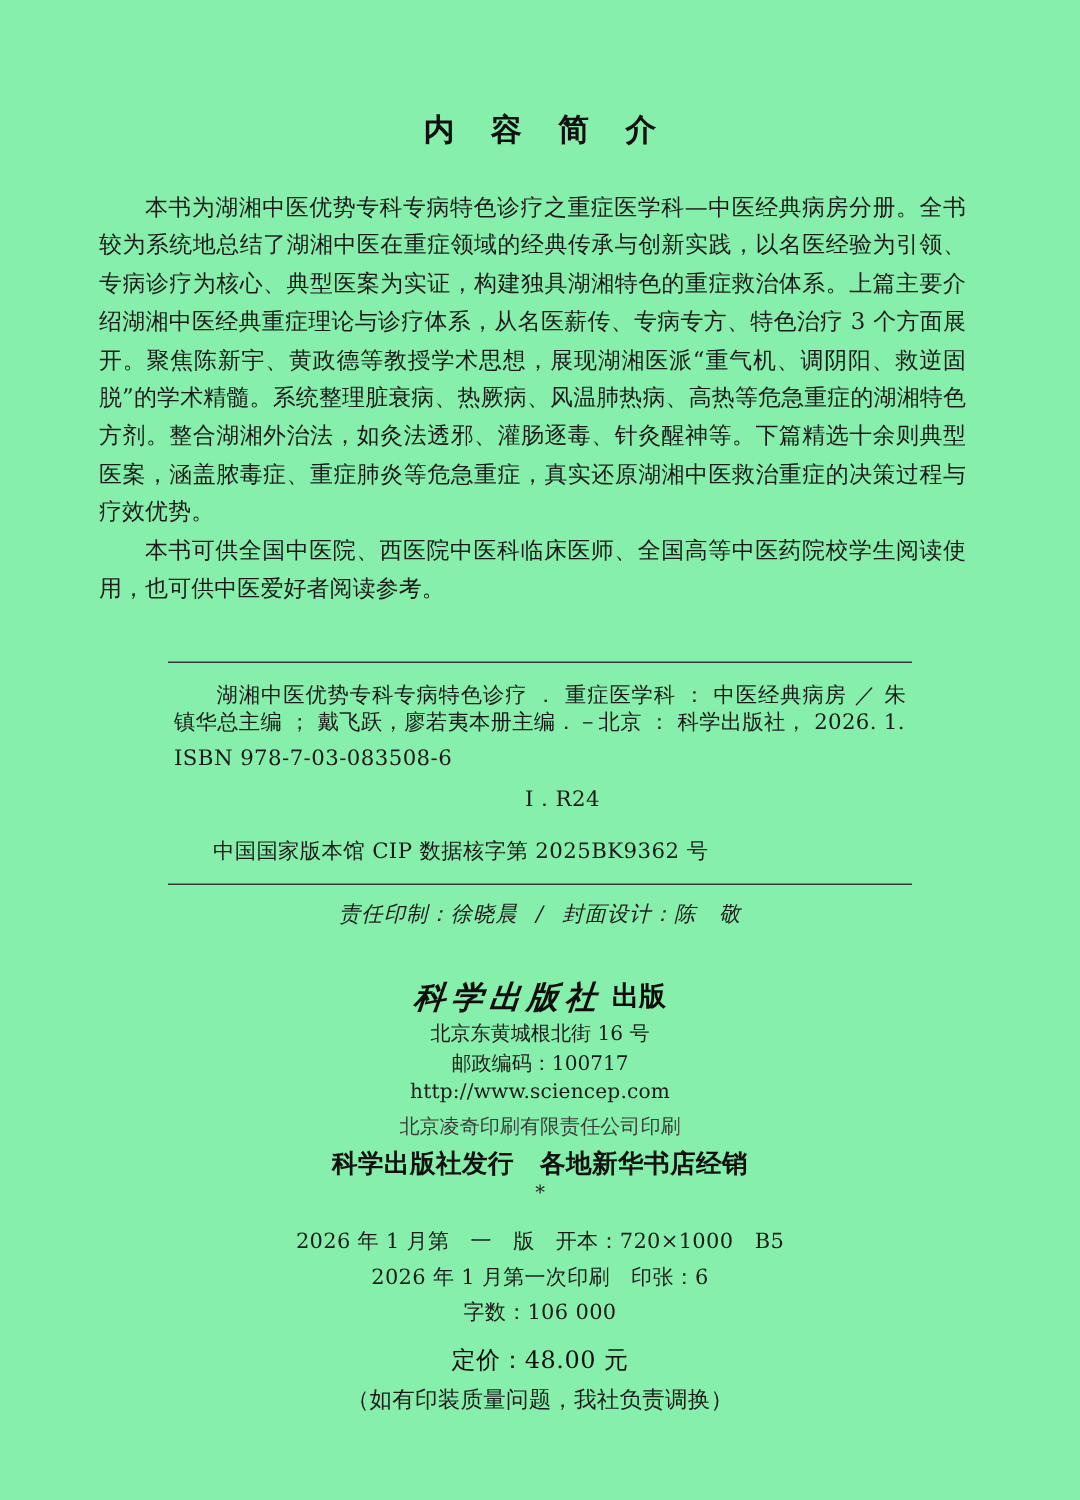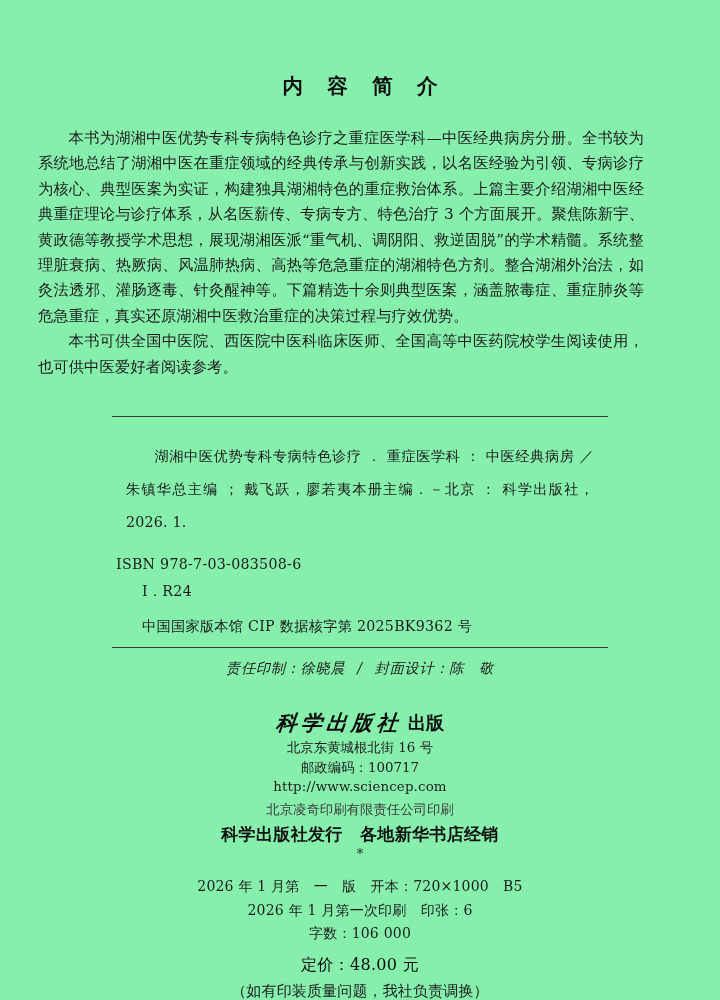--- a/index.html
+++ b/index.html
@@ -30,21 +30,21 @@
     text-indent: 0.42em;
     margin: 0;
     padding-top: 72px;
     color: #101010;
     font-family: "DejaVu Serif", "Liberation Serif", serif;
   }
 
   
   .abstract {
     margin: 0;
-    padding: 26px 76px 0 38px;
+    padding: 26px 76px 0 66px;
   }
   .abstract p {
     margin: 0;
     font-size: 15.3px;
     line-height: 25.4px;
     text-align: justify;
     text-align-last: left;
     text-indent: 2em;
     color: #1b1b1b;
     letter-spacing: 0.005em;
@@ -66,39 +66,40 @@
   }
   .cip-heading {
     font-size: 14.2px;
     font-weight: 700;
     margin: 0 0 4px 0;
     padding-left: 28px;
     letter-spacing: 0.02em;
   }
   .cip-body {
     font-size: 14.2px;
-    line-height: 33px;
-    margin: 14px;
+    line-height: 18px;
+    margin: 4px;
     text-indent: 2em;
     letter-spacing: 0.015em;
     text-align: justify;
     text-align-last: left;
   }
   .cip-isbn {
     font-size: 14.2px;
     line-height: 23px;
     margin: 4px;
     letter-spacing: 0.02em;
   }
   .cip-class {
     font-size: 14.2px;
     line-height: 23px;
     margin: 4px 0 12px 0;
     padding-left: 30px;
     letter-spacing: 0.02em;
+    text-align: center;
   }
   .cip-archive {
     font-size: 14.2px;
     line-height: 23px;
     margin: 6px 0 2px 0;
     padding-left: 30px;
     letter-spacing: 0.02em;
   }
 
   

